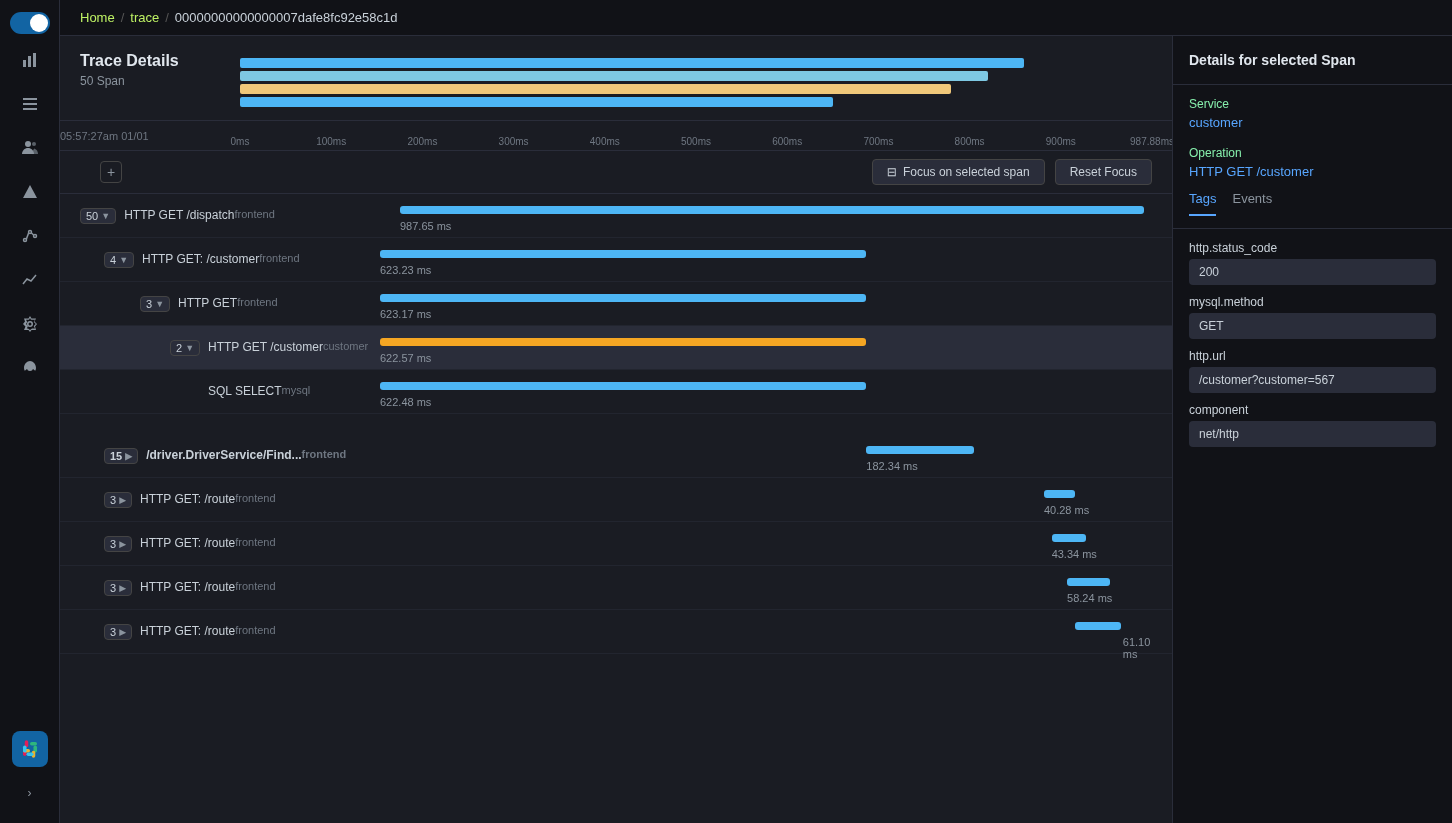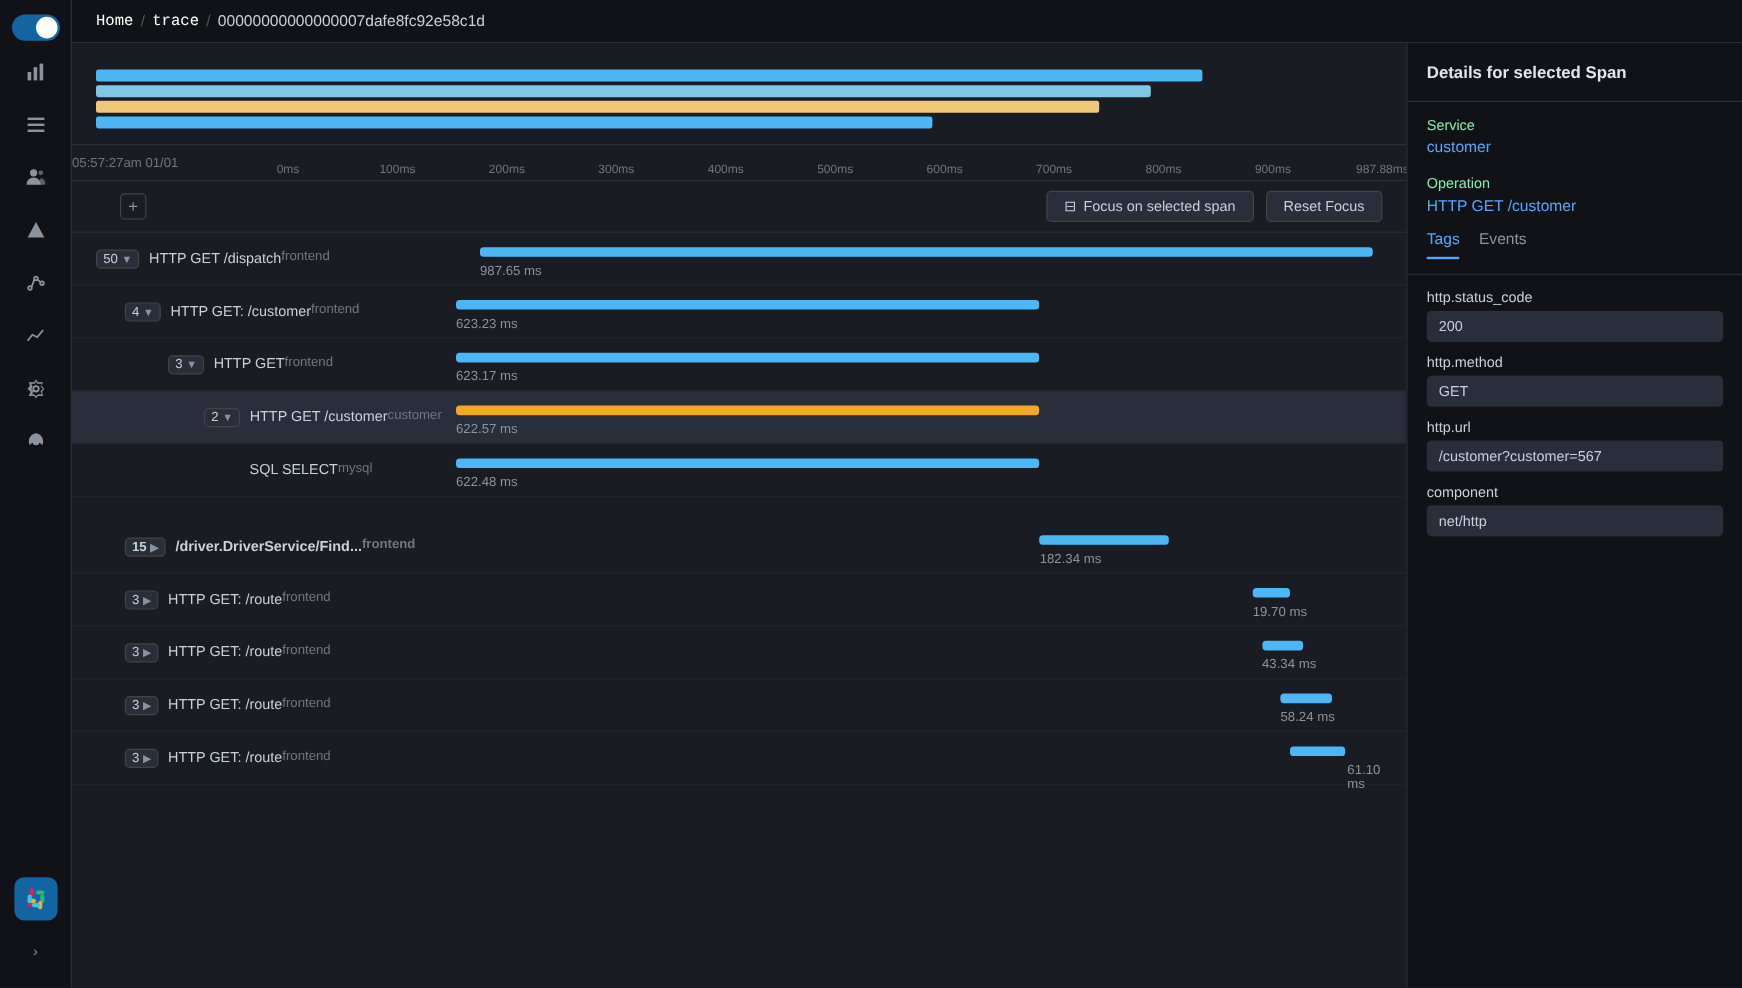--- a/index.html
+++ b/index.html
@@ -76,21 +76,21 @@
     .breadcrumb {
       padding: 10px 20px;
       font-size: 13px;
       color: #8b949e;
       border-bottom: 1px solid #2a2d3a;
       background: #111217;
       display: flex;
       align-items: center;
       gap: 6px;
     }
-    .breadcrumb a { color: #ffffff; text-decoration: none; font-family: Liberation Mono, monospace; }
+    .breadcrumb a { color: #bef264; text-decoration: none; }
     .breadcrumb .sep { color: #555; }
     .breadcrumb .current { color: #c9d1d9; }
 
     
     .content {
       flex: 1;
       display: flex;
       overflow: hidden;
     }
 
@@ -457,20 +457,24 @@
     <a href="#">trace</a>
     <span class="sep">/</span>
     <span class="current">00000000000000007dafe8fc92e58c1d</span>
   </div>
 
   <div class="content">
 
     <div class="trace-panel">
 
       <div class="trace-header">
+        <div class="trace-title-block">
+          <div class="trace-title">Trace Details</div>
+          <div class="trace-span-count">50 Span</div>
+        </div>
         <div class="trace-mini-chart">
           <div class="mini-bar-row" style="background:#4db6f5; width:86%; margin-left:0%;"></div>
           <div class="mini-bar-row" style="background:#7ec8e3; width:82%; margin-left:0%;"></div>
           <div class="mini-bar-row" style="background:#f0c87a; width:78%; margin-left:0%;"></div>
           <div class="mini-bar-row" style="background:#4db6f5; width:65%; margin-left:0%;"></div>
         </div>
       </div>
 
       <div class="timeline-ruler">
         <span class="timestamp-label">05:57:27am 01/01</span>
@@ -611,21 +615,21 @@
               <span>3</span>
               <span class="span-chevron">▶</span>
             </div>
             <div class="span-name-block">
               <span class="span-name">HTTP GET: /route</span>
               <span class="span-service">frontend</span>
             </div>
           </div>
           <div class="span-timeline-col">
             <div class="span-bar" style="left:86%; width:4%; background:#4db6f5; top:12px;"></div>
-            <span class="span-duration" style="left:86%;">19.70 ms</span>
+            <span class="span-duration" style="left:86%;">40.28 ms</span>
           </div>
         </div>
 
         <div class="span-row" style="padding-left:44px;">
           <div class="span-label-col" style="width:276px;">
             <div class="span-badge">
               <span>3</span>
               <span class="span-chevron">▶</span>
             </div>
             <div class="span-name-block">
@@ -693,21 +697,21 @@
 
       <div class="tabs-row">
         <div class="tab-item active">Tags</div>
         <div class="tab-item">Events</div>
       </div>
 
       <div class="tag-section">
         <div class="tag-key">http.status_code</div>
         <div class="tag-value-box">200</div>
 
-        <div class="tag-key">http.method</div>
+        <div class="tag-key">mysql.method</div>
         <div class="tag-value-box">GET</div>
 
         <div class="tag-key">http.url</div>
         <div class="tag-value-box">/customer?customer=567</div>
 
         <div class="tag-key">component</div>
         <div class="tag-value-box">net/http</div>
       </div>
     </div>
 

